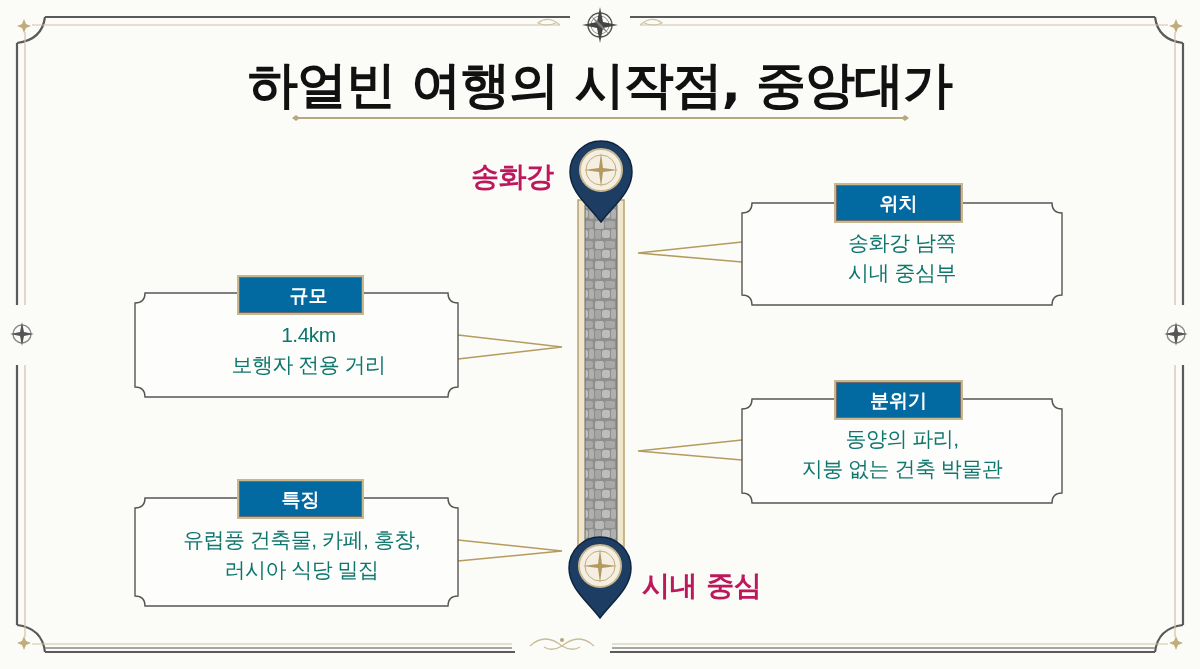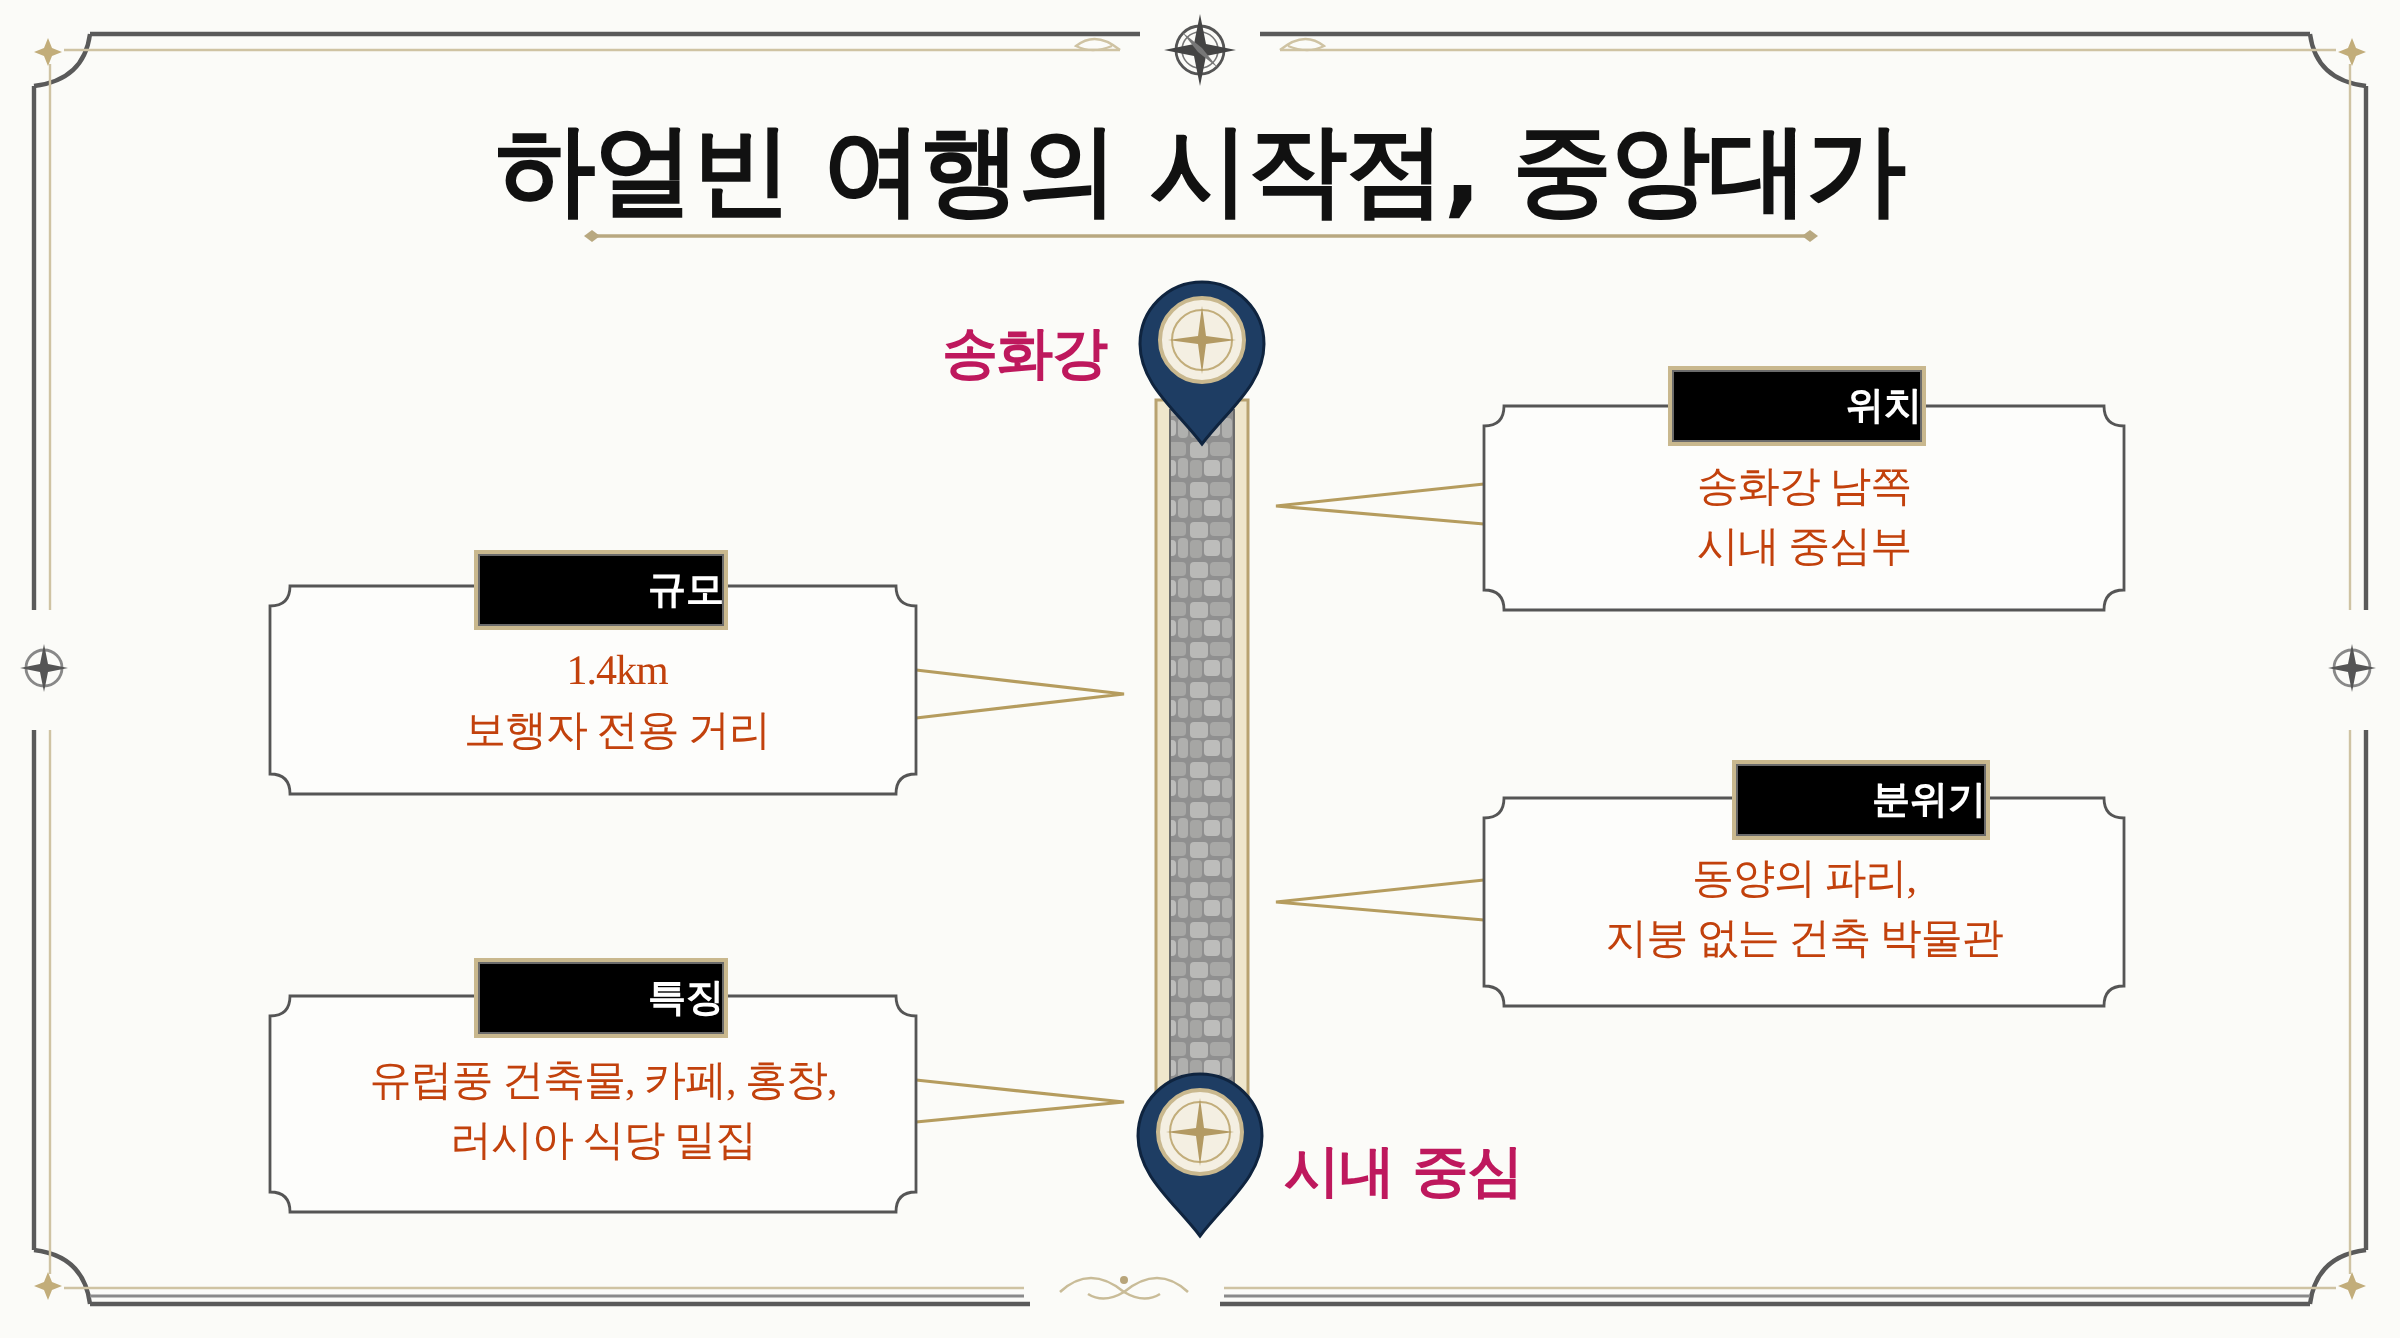--- a/index.html
+++ b/index.html
@@ -22,36 +22,36 @@
     .endpoint-label {
       position: absolute; font-size: 28px; font-weight: bold; color: #be185d;
       letter-spacing: -0.5px;
     }
 
     .callout {
       position: absolute;
     }
     .callout-header {
       position: absolute;
-      background: #000000;
+      background: #0369a1;
       color: #fff;
       font-weight: bold;
       font-size: 19px;
-      text-align: right;
+      text-align: center;
       border: 2px solid #c9b88e;
       box-shadow: 0 0 0 1px #6b6b6b inset;
       height: 40px; line-height: 36px;
     }
     .callout-body {
       position: absolute;
-      font-family: Liberation Serif, serif;
+      font-family: Liberation Sans, sans-serif;
       font-size: 21px;
       line-height: 30px;
       text-align: center;
-      color: #c2410c;
+      color: #0f766e;
       letter-spacing: -0.5px;
     }
   </style>
 </head>
 <body>
 
 <div class="stage">
 
   <svg class="frame" width="1200" height="669" viewBox="0 0 1200 669">
 
@@ -191,21 +191,21 @@
 
   <div class="callout">
     <div class="callout-header" style="left:834px; top:183px; width:129px;">위치</div>
     <div class="callout-body" style="left:742px; top:228px; width:320px;">
       <div>송화강 남쪽</div>
       <div>시내 중심부</div>
     </div>
   </div>
 
   <div class="callout">
-    <div class="callout-header" style="left:866px; top:380px; width:129px;">분위기</div>
+    <div class="callout-header" style="left:834px; top:380px; width:129px;">분위기</div>
     <div class="callout-body" style="left:742px; top:424px; width:320px;">
       <div>동양의 파리,</div>
       <div>지붕 없는 건축 박물관</div>
     </div>
   </div>
 
   <div class="callout">
     <div class="callout-header" style="left:237px; top:479px; width:127px;">특징</div>
     <div class="callout-body" style="left:135px; top:525px; width:333px;">
       <div>유럽풍 건축물, 카페, 홍창,</div>

